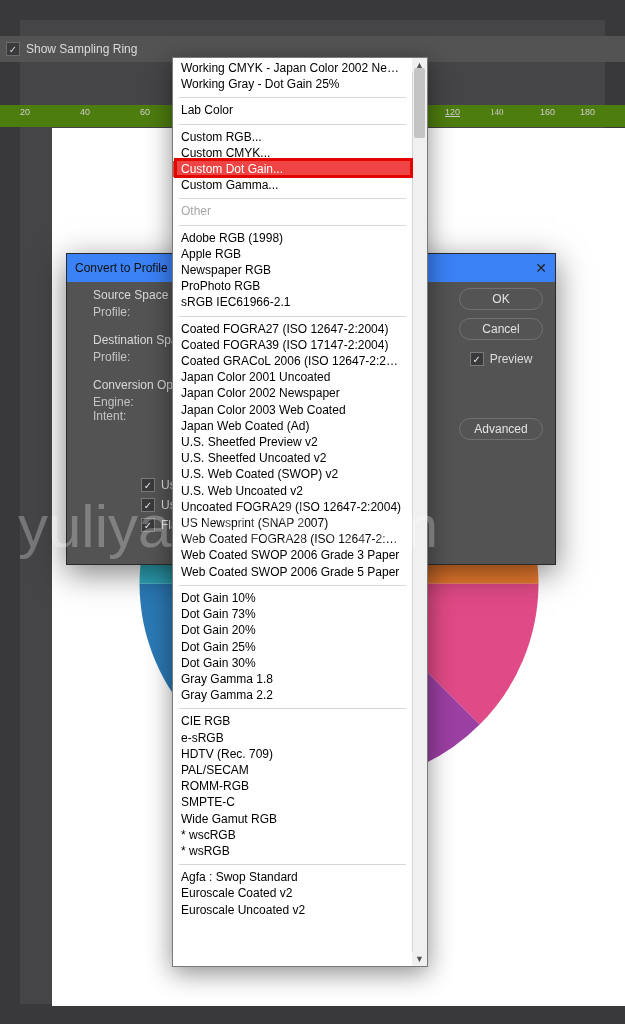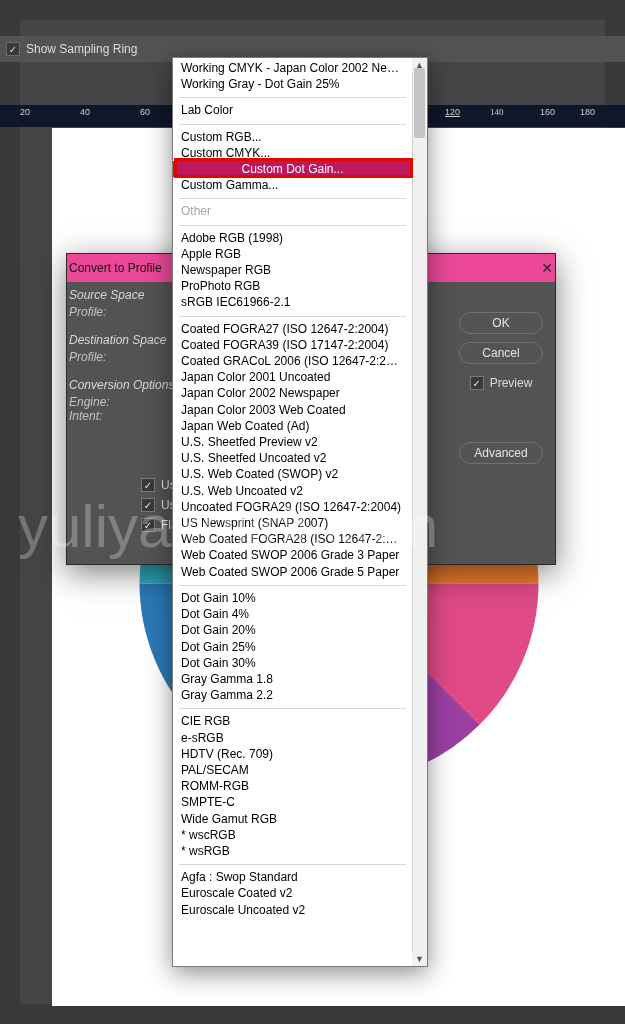--- a/index.html
+++ b/index.html
@@ -33,21 +33,21 @@
     border: 1px solid #6b6b6b;
     display: flex; align-items:center; justify-content:center;
     color:#d7d7d7; font-size:10px;
   }
   .toolbar .lbl { font-size: 12px; color: #dcdcdc; }
 
   
   .ruler {
     position: absolute;
     left: 0; right:0; top: 105px; height: 22px;
-    background: #0f172a;
+    background: #4d7c0f;
     overflow: hidden;
     text-align: right;
   }
   .ruler .tickarea {
     position:absolute; left: 0; top:0; bottom:0; width:100%;
     display:flex;
   }
   .ruler .tick {
     position:absolute; top:2px;
     font-size:9px; color:#cfcfcf;
@@ -70,52 +70,52 @@
   .dialog {
     position:absolute;
     left: 66px; top: 253px;
     width: 490px; height: 312px;
     background: #535353;
     border: 1px solid #2a2a2a;
     box-shadow: 0 8px 30px rgba(0,0,0,0.5);
   }
   .dialog .titlebar {
     height: 28px;
-    background: #ec4899;
+    background: #3b82f6;
     color: #111;
     display:flex; align-items:center;
-    padding: 0 2px;
+    padding: 0 8px;
     font-size: 12px;
     justify-content: space-between;
   }
   .dialog .close { font-size: 14px; color:#222; cursor:pointer; }
   .dialog .body {
     padding: 8px 10px;
     color: #dcdcdc;
     font-size: 12px;
     position:relative;
     height: calc(100% - 28px);
   }
   .dialog .left-col {
     position:absolute;
-    left:2px; top:6px; width:130px;font-style:italic;
+    left:26px; top:6px; width:130px;
   }
   .dialog .left-col .grp { margin-bottom: 14px; }
   .dialog .left-col .grp .hdr { color:#d8d8d8; margin-bottom:3px; }
   .dialog .left-col .grp .sub { color:#c4c4c4; }
   .dialog .opts { position:absolute; left: 74px; top: 196px; }
   .dialog .opt-row { display:flex; align-items:center; gap:6px; margin-bottom:6px; }
   .dialog .opt-row .cb2 {
     width:14px; height:14px; background:#3a3a3c; border:1px solid #7a7a7a;
     display:flex; align-items:center; justify-content:center;
     color:#e8e8e8; font-size:10px;
   }
 
   .dialog .right-col {
-    position:absolute; right: 12px; top: 30px; width: 84px;
+    position:absolute; right: 12px; top: 6px; width: 84px;
     display:flex; flex-direction:column; gap:8px;
   }
   .ps-btn {
     height: 22px; border-radius: 12px;
     border: 1px solid #717171;
     background: #545454;
     color:#e3e3e3;
     font-size:12px;
     display:flex; align-items:center; justify-content:center;
     cursor:pointer;
@@ -174,21 +174,21 @@
     padding:0;
     position:relative;
   }
   .dropdown .item.sep::after {
     content:"";
     position:absolute; left:6px; right:6px; top:50%;
     height:1px; background:#d7d7d7;
   }
   .dropdown .item.disabled { color:#a7a7a7; }
   .dropdown .item.selected {
-    background:#be185d; color:#fff;text-align:center;
+    background:#ef4444; color:#fff;
   }
   .highlight-box {
     position:absolute;
     border: 3px solid #e10600;
     pointer-events:none;
   }
 
   
   .wm-big {
     position:absolute;
@@ -331,21 +331,21 @@
       <div class="item">U.S. Sheetfed Uncoated v2</div>
       <div class="item">U.S. Web Coated (SWOP) v2</div>
       <div class="item">U.S. Web Uncoated v2</div>
       <div class="item">Uncoated FOGRA29 (ISO 12647-2:2004)</div>
       <div class="item">US Newsprint (SNAP 2007)</div>
       <div class="item">Web Coated FOGRA28 (ISO 12647-2:2004)</div>
       <div class="item">Web Coated SWOP 2006 Grade 3 Paper</div>
       <div class="item">Web Coated SWOP 2006 Grade 5 Paper</div>
       <div class="item sep"></div>
       <div class="item">Dot Gain 10%</div>
-      <div class="item">Dot Gain 4%</div>
+      <div class="item">Dot Gain 73%</div>
       <div class="item">Dot Gain 20%</div>
       <div class="item">Dot Gain 25%</div>
       <div class="item">Dot Gain 30%</div>
       <div class="item">Gray Gamma 1.8</div>
       <div class="item">Gray Gamma 2.2</div>
       <div class="item sep"></div>
       <div class="item">CIE RGB</div>
       <div class="item">e-sRGB</div>
       <div class="item">HDTV (Rec. 709)</div>
       <div class="item">PAL/SECAM</div>

